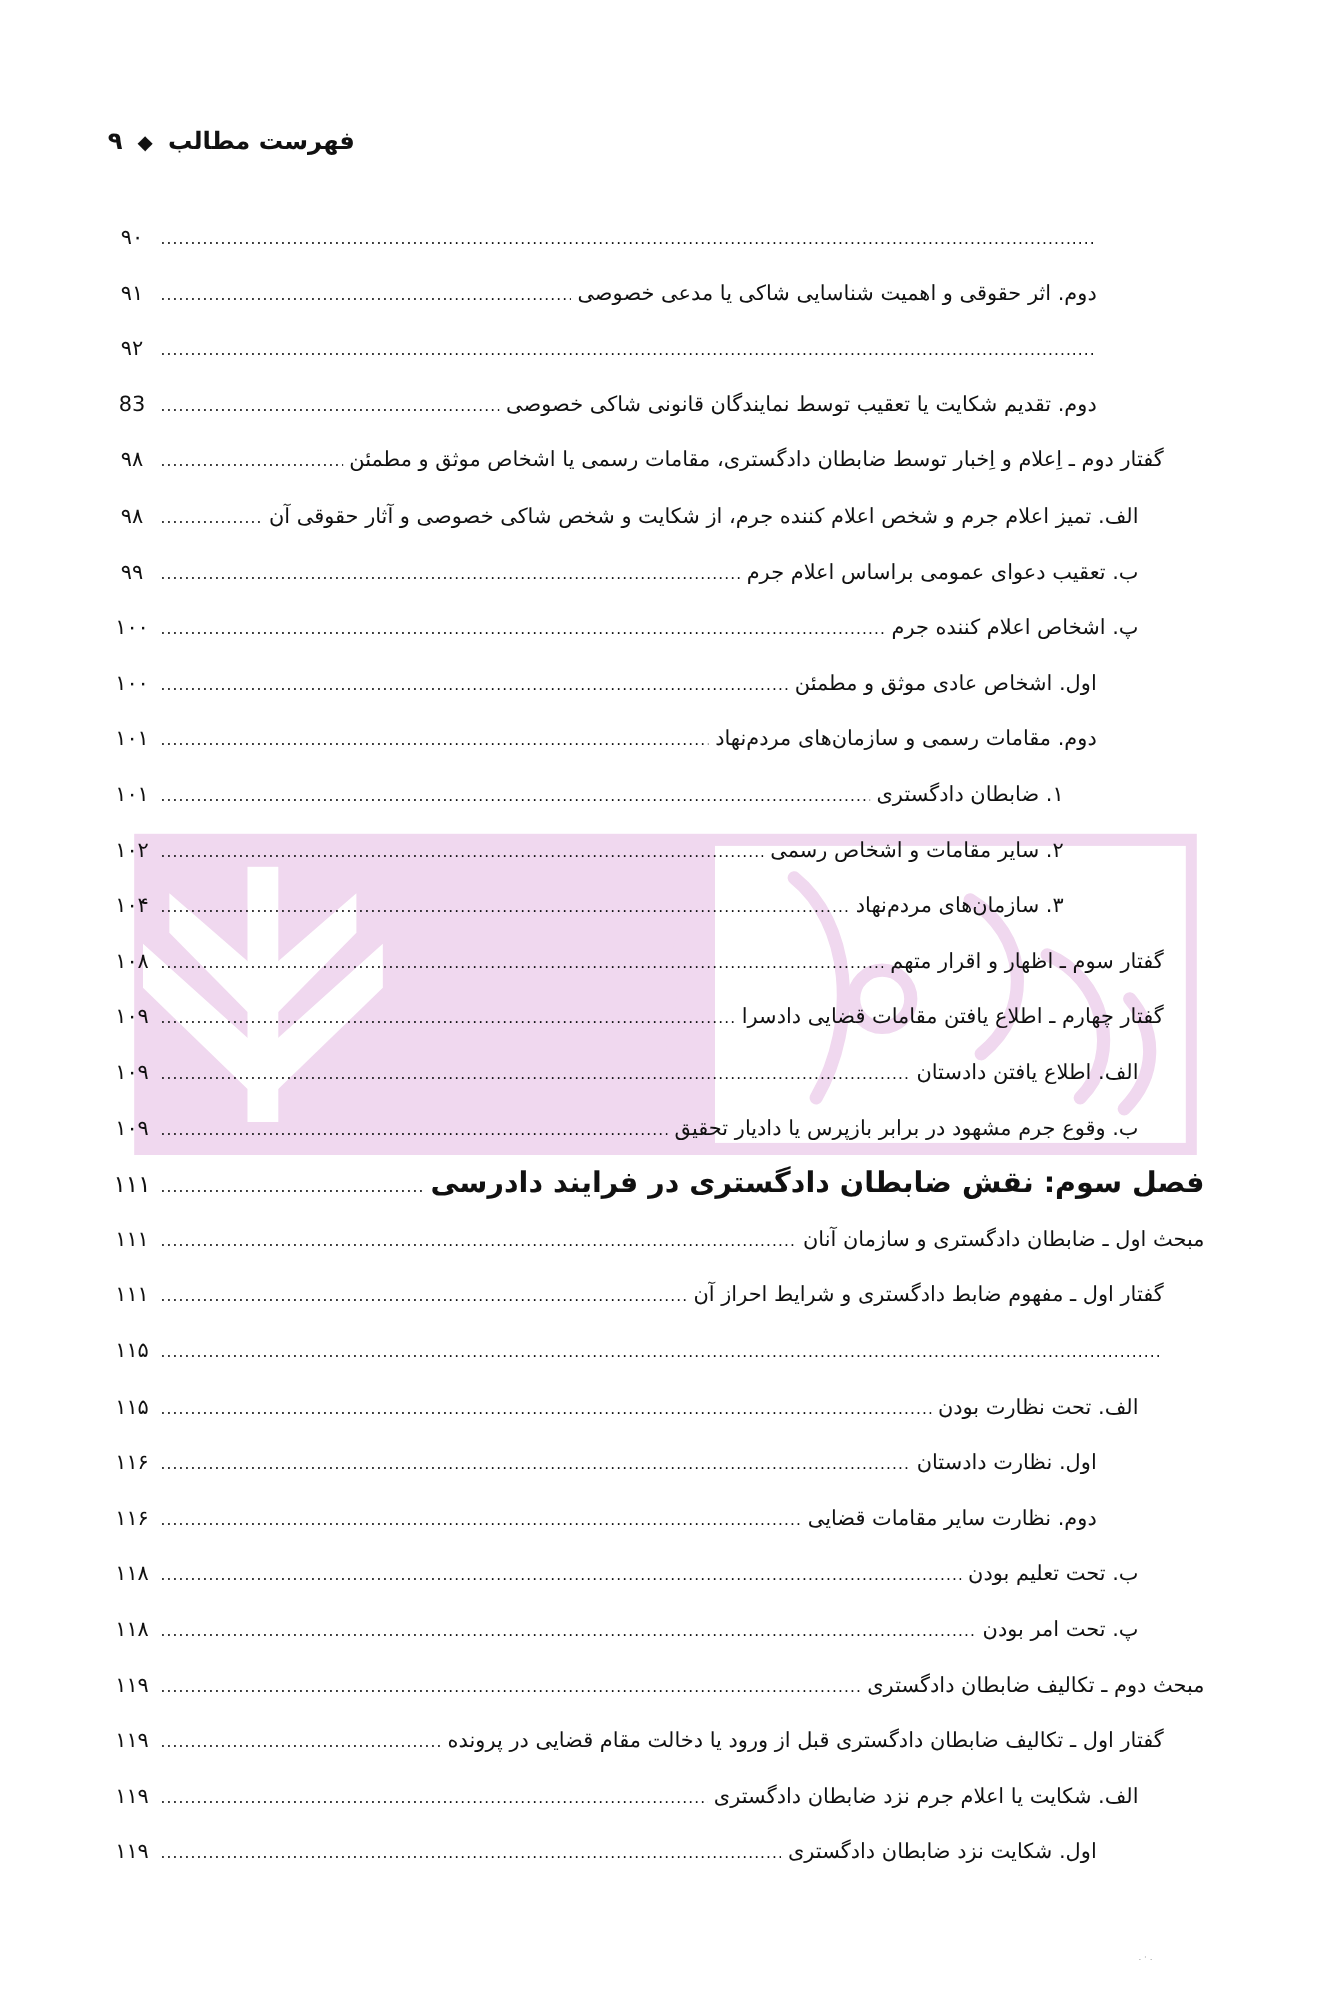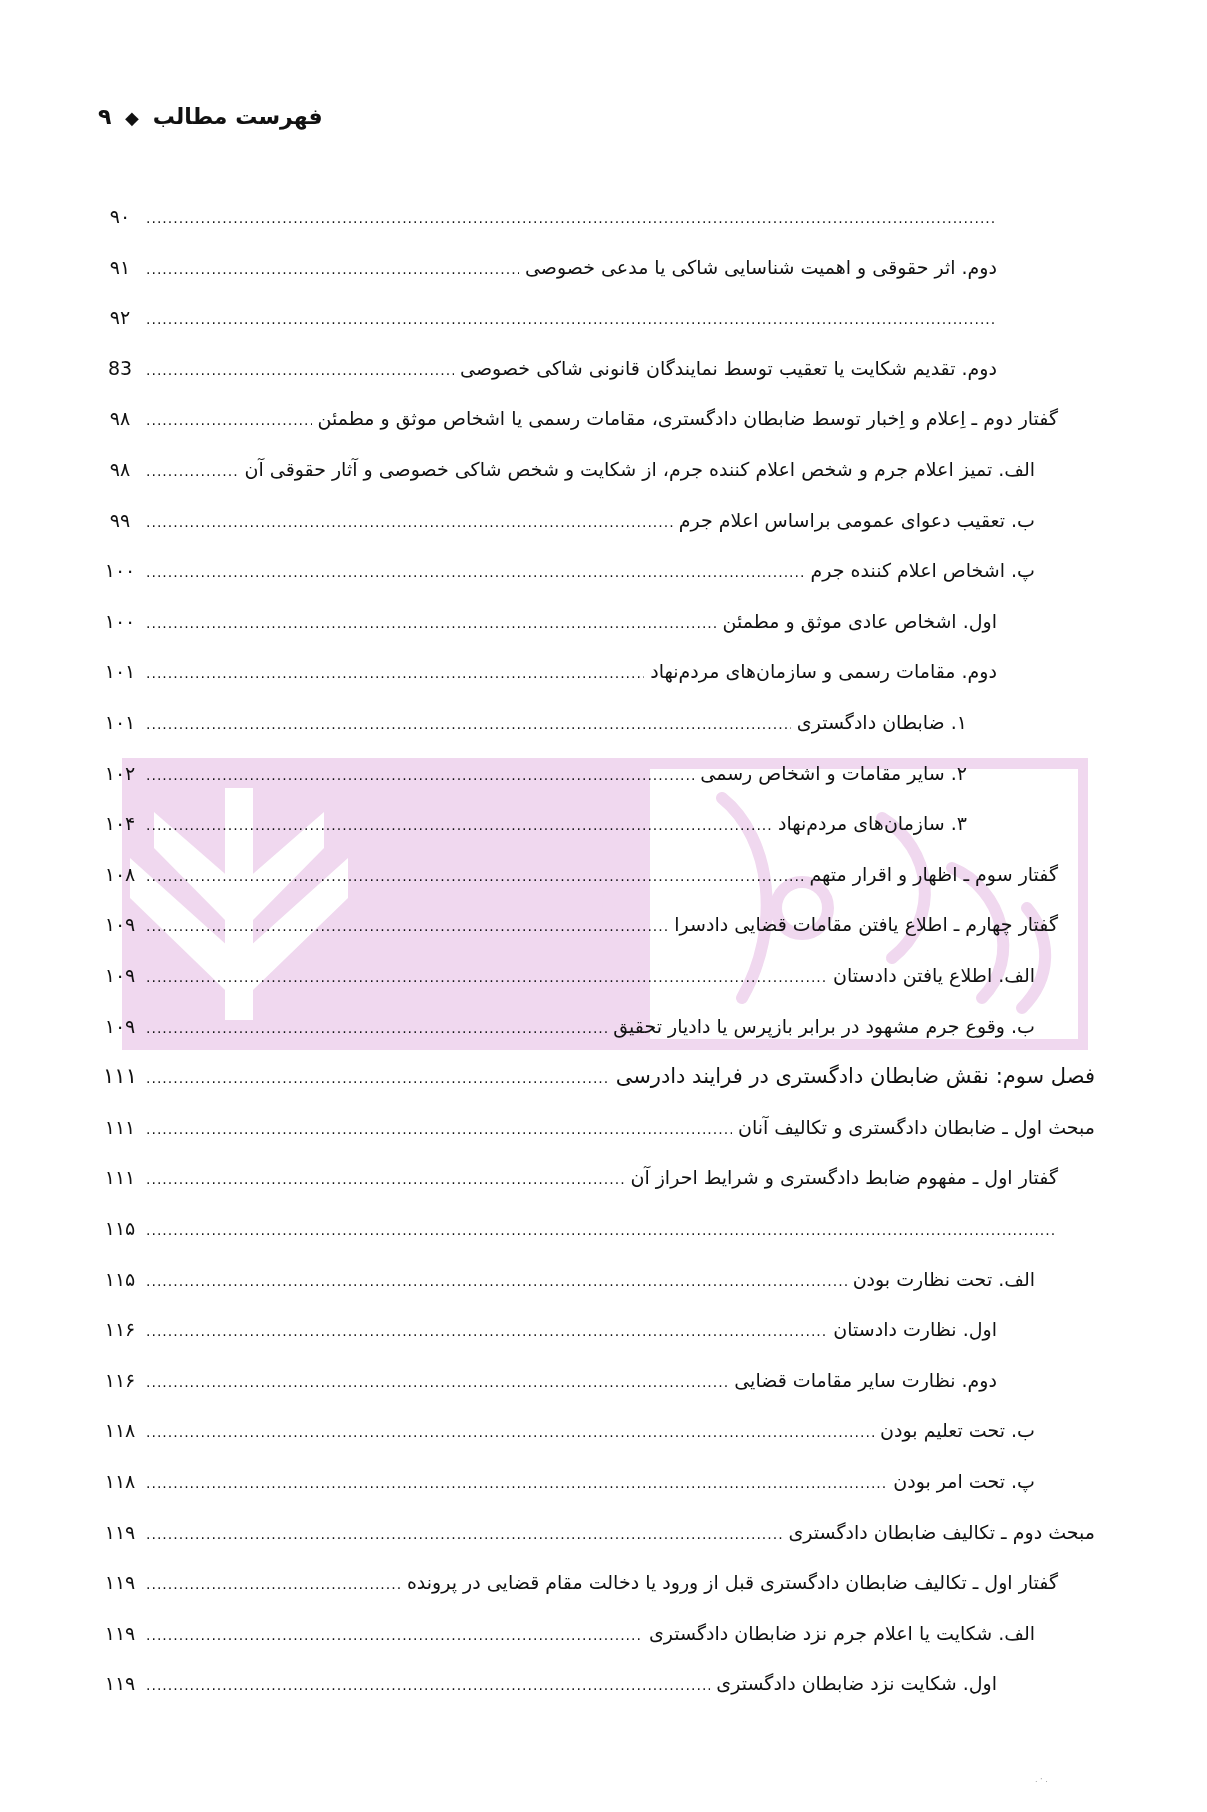--- a/index.html
+++ b/index.html
@@ -1,21 +1,21 @@
 <!DOCTYPE html>
 <html><head>
 <meta charset="utf-8">
 <style>
   html, body { margin:0; padding:0; }
   body {
     width:1207px; height:1812px; background:#ffffff; position:relative; overflow:hidden;
     font-family: "DejaVu Sans", "Liberation Sans", sans-serif; color:#111;
   }
   .page-header {
-    position:absolute; top:104px; left:98px; direction:rtl;
+    position:absolute; top:116px; left:98px; direction:rtl;
     font-size:22px; font-weight:bold; letter-spacing:0;
   }
   .page-header .diamond { font-size:18px; margin:0 6px; }
   .watermark {
     position:absolute; left:122px; top:758px; width:966px; height:292px;
     background:#f0d8ef; z-index:0;
   }
   .watermark .inner-box {
     position:absolute; right:10px; top:11px; width:428px; height:270px; background:#ffffff;
   }
@@ -29,21 +29,21 @@
   }
   .toc-row .title { flex:0 0 auto; padding-left:4px; }
   .toc-row .leader {
     flex:1 1 auto; overflow:hidden; letter-spacing:1px; font-size:14px; color:#111;
     border-bottom:none; margin:0 2px; direction:ltr; text-align:left;
   }
   .toc-row .leader::before {
     content:"........................................................................................................................................................................................................................................................";
   }
   .toc-row .page { flex:0 0 auto; font-weight:normal; font-size:19px; padding-right:4px; min-width:40px; text-align:center; }
-  .toc-row.bold .title { font-weight:normal; font-size:21px; }
+  .toc-row.bold .title { font-weight:bold; font-size:26px; }
   .toc-row.bold .page { font-size:21px; }
   .corner-specks {
     position:absolute; left:1035px; top:1775px; font-size:8px; color:#999;
   }
 </style>
 </head>
 <body>
 
 <div class="page-header">
   <span>فهرست مطالب</span>
@@ -166,21 +166,21 @@
       <span class="title">ب. وقوع جرم مشهود در برابر بازپرس یا دادیار تحقیق</span>
       <span class="leader"></span>
       <span class="page">۱۰۹</span>
     </div>
     <div class="toc-row bold" style="top: 1059px; width: 995px;">
       <span class="title">فصل سوم: نقش ضابطان دادگستری در فرایند دادرسی</span>
       <span class="leader"></span>
       <span class="page">۱۱۱</span>
     </div>
     <div class="toc-row" style="top: 1110px; width: 995px;">
-      <span class="title">مبحث اول ـ ضابطان دادگستری و تکالیف آنان</span>
+      <span class="title">مبحث اول ـ ضابطان دادگستری و سازمان آنان</span>
       <span class="leader"></span>
       <span class="page">۱۱۱</span>
     </div>
     <div class="toc-row" style="top: 1160px; width: 958px;">
       <span class="title">گفتار اول ـ مفهوم ضابط دادگستری و شرایط احراز آن</span>
       <span class="leader"></span>
       <span class="page">۱۱۱</span>
     </div>
     <div class="toc-row" style="top: 1211px; width: 958px;">
       <span class="leader"></span>

